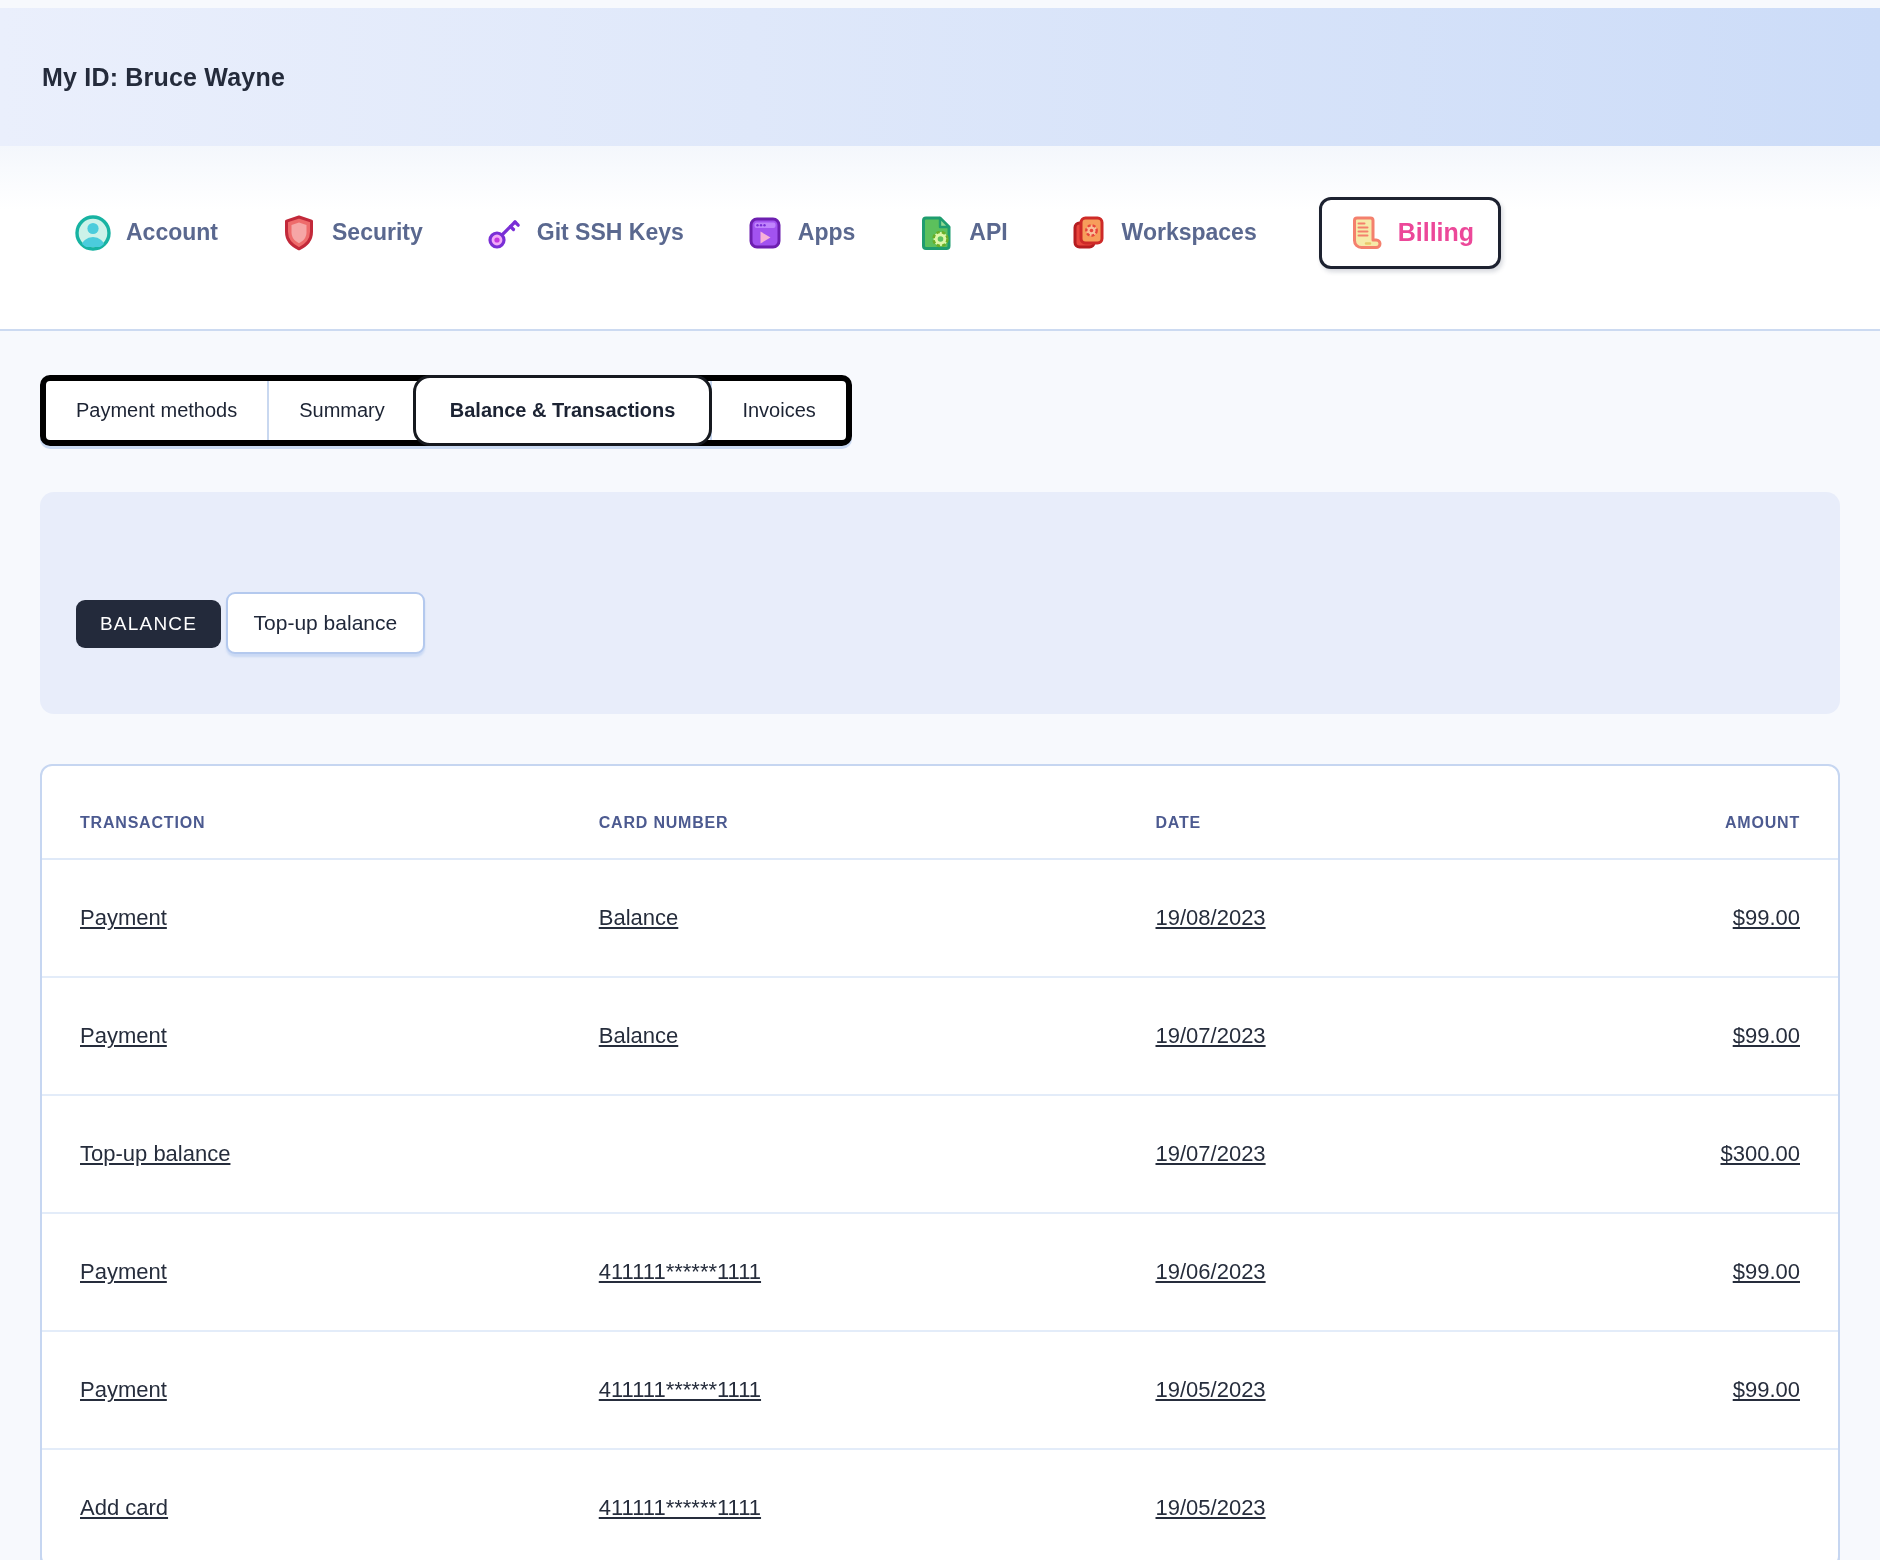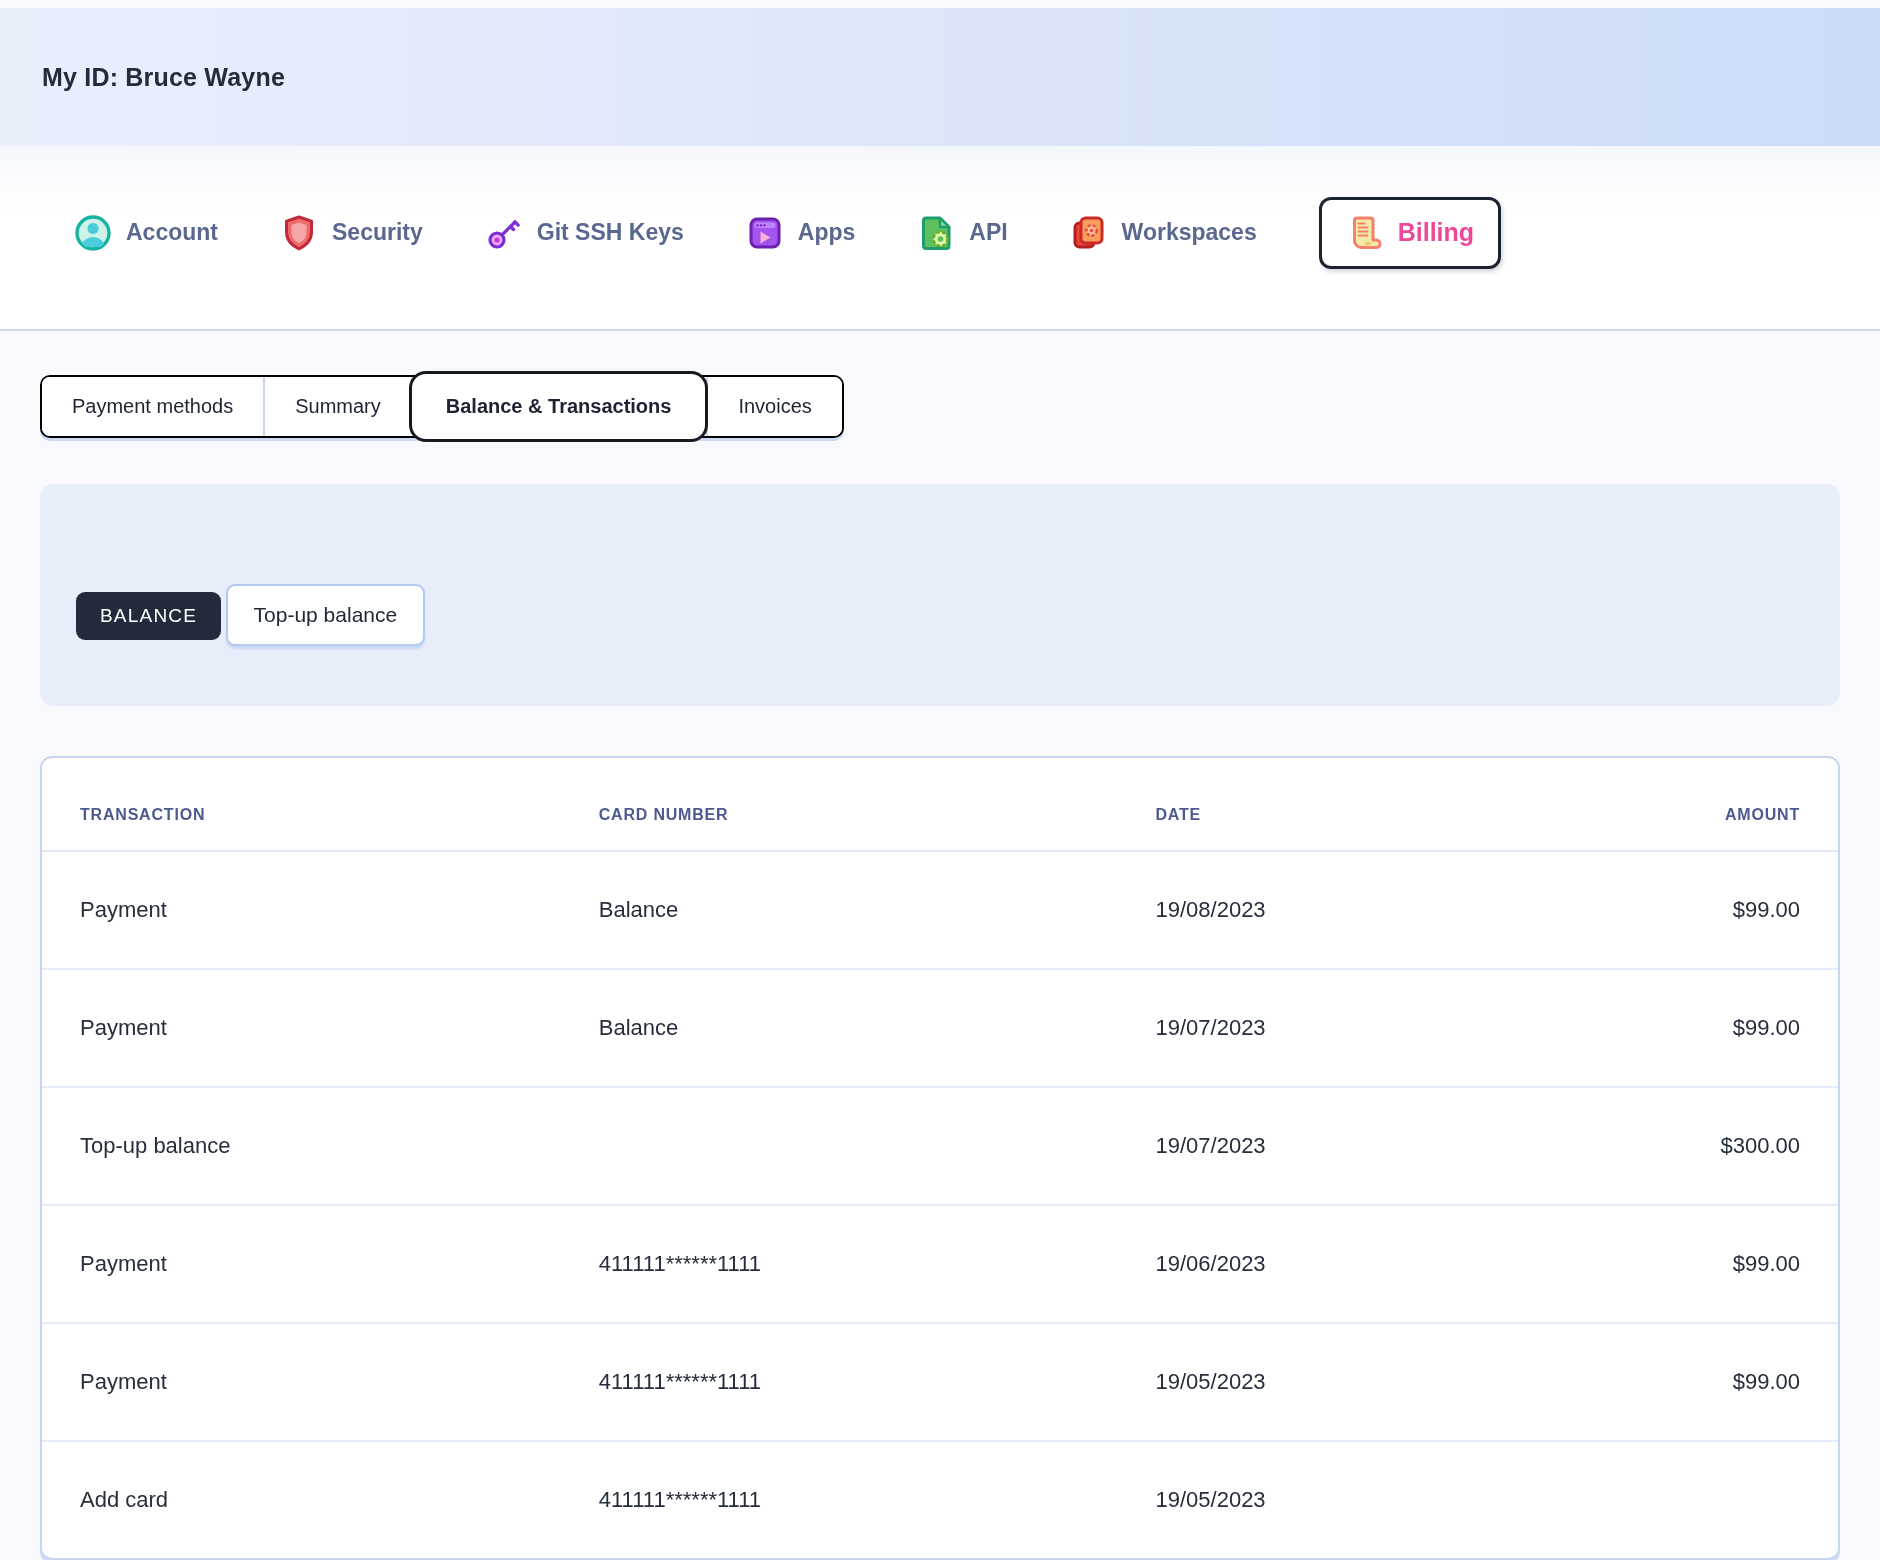--- a/index.html
+++ b/index.html
@@ -23,21 +23,21 @@
   .nav-item .nav-label { font-size:23px; font-weight:700; color:#5a688f; }
   .nav-item.selected {
     background:#ffffff; border:3px solid #1d2230; border-radius:12px;
     padding:14px 24px; box-shadow:2px 3px 4px rgba(40,50,80,.18);
   }
   .nav-item.selected .nav-label { color:#ec4899; font-size:25px; }
   .nav-icon { width:38px; height:38px; flex:0 0 auto; }
 
   
   .subtabs { margin:44px 0 0 40px; display:inline-flex; position:relative;
-    background:#ffffff; border:2px solid #000000; border-radius:10px;
+    background:#ffffff; border:6px solid #000000; border-radius:10px;
     box-shadow:0 3px 0 0 rgba(178,201,238,.65); }
   .subtab {
     padding:18px 30px; font-size:20px; font-weight:500; color:#1c2333;
     border-left:2px solid #c9d8f0; cursor:pointer; white-space:nowrap;
     display:flex; align-items:center; background:#ffffff;
   }
   .subtab:first-child { border-left:none; border-radius:8px 0 0 8px; }
   .subtab:last-child { border-radius:0 8px 8px 0; }
   .subtab.selected {
     border:3px solid #16191f; border-radius:17px; margin:-6px -2px; z-index:2;
@@ -69,21 +69,21 @@
     overflow:hidden;
   }
   table { width:100%; border-collapse:collapse; }
   thead th {
     font-size:16px; font-weight:700; color:#4c5a90; letter-spacing:.8px;
     text-transform:uppercase; text-align:left; padding:48px 0 26px;
     border-bottom:2px solid #dfe9f8;
   }
   th:first-child, td:first-child { padding-left:38px; }
   th:last-child, td:last-child { text-align:right; padding-right:38px; }
-  tbody td { font-size:22px; color:#262d3c; padding:45px 0; }
+  tbody td { font-size:22px; color:#262d3c; padding:45px 0;text-decoration:underline; }
   tbody tr + tr td { border-top:2px solid #e3ecf9; }
 </style>
 </head>
 <body>
 
 
 
 
 <div class="header-band">
   <div class="header-title">My ID: Bruce Wayne</div>

